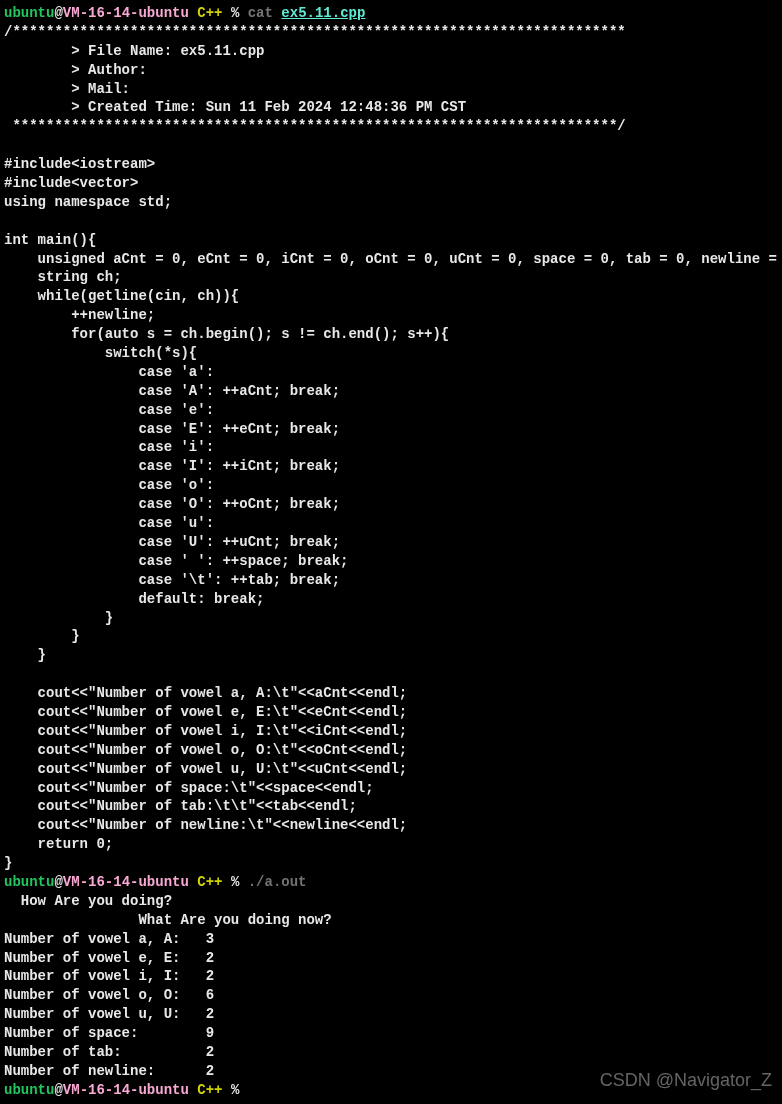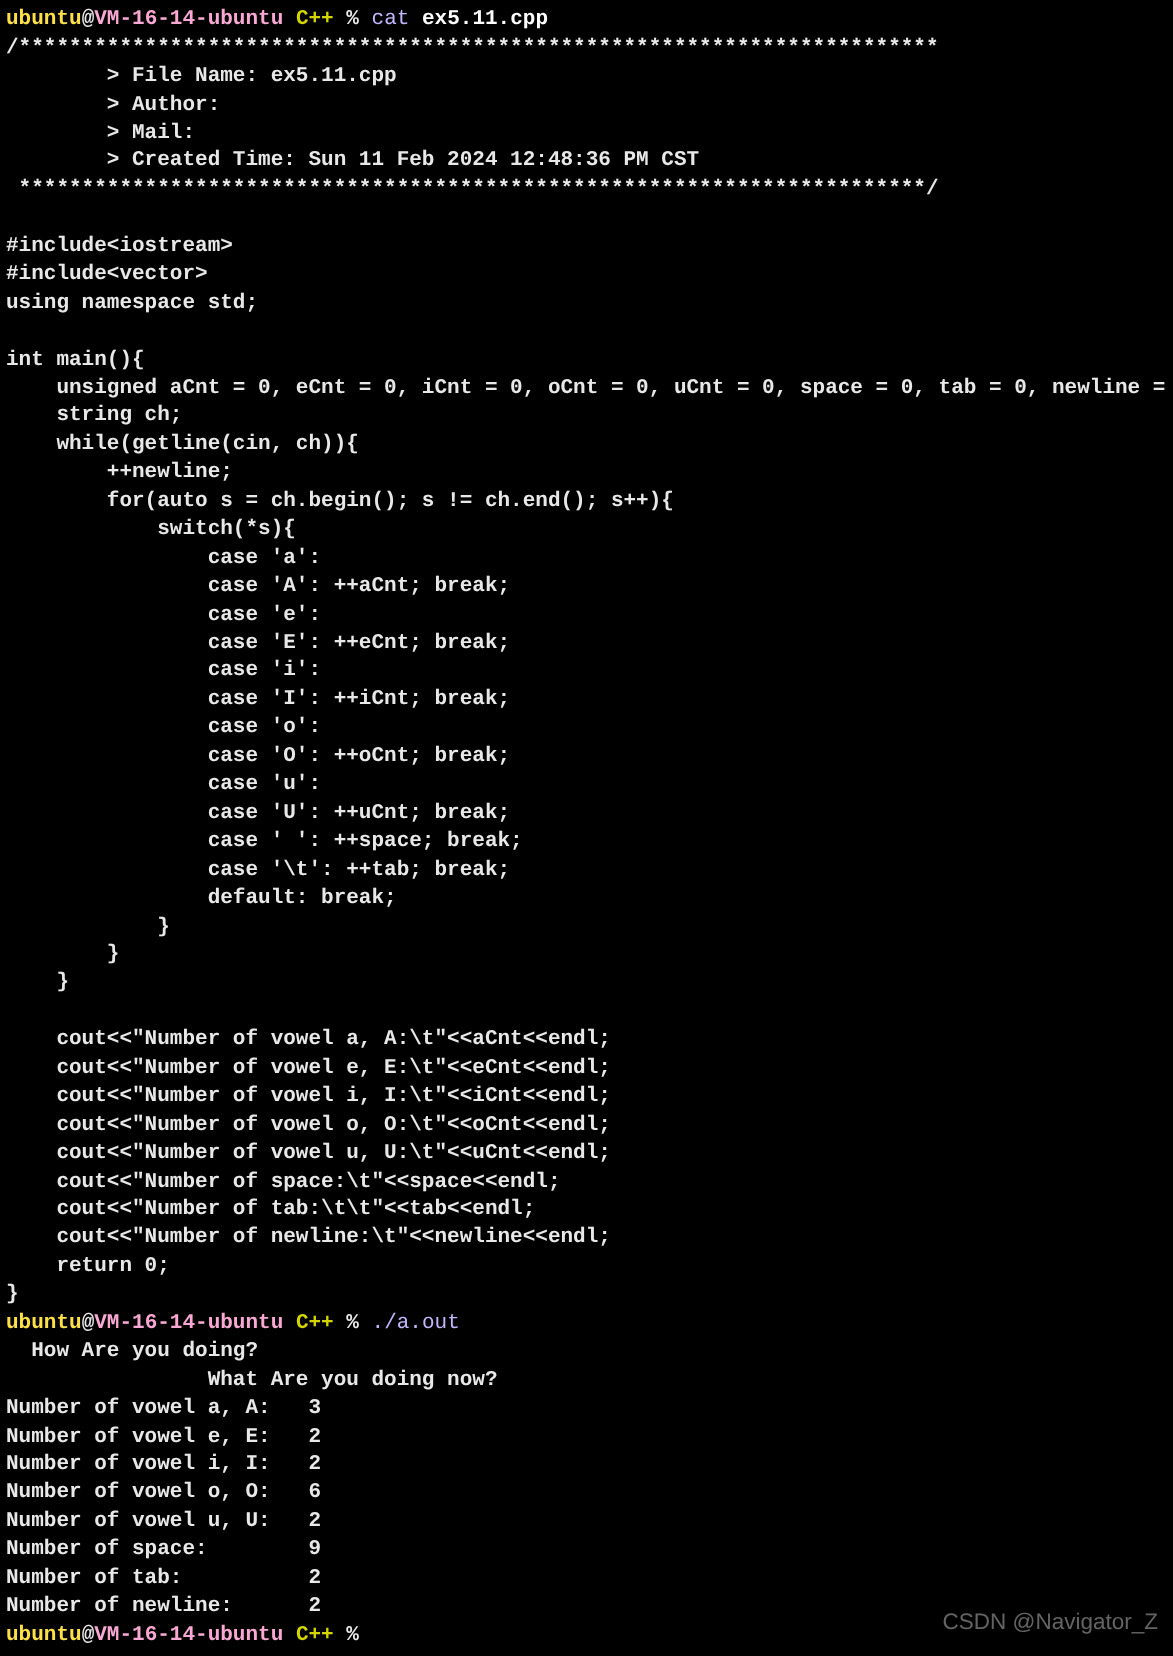--- a/index.html
+++ b/index.html
@@ -1,26 +1,26 @@
 <!DOCTYPE html>
 <html><head>
 <meta charset="utf-8">
 <style>
   html,body{margin:0;padding:0;background:#000;color:#e8e8e8;font-family:Consolas,"Courier New",monospace;font-size:14px;line-height:1.35;width:782px;height:1104px;overflow:hidden}
   .term{padding:4px 2px 2px 4px;white-space:pre}
-  .user{color:#fde047;font-weight:bold}
+  .user{color:#22c55e;font-weight:bold}
   .at{color:#e8e8e8;font-weight:bold}
   .host{color:#f9a8d4;font-weight:bold}
   .dir{color:#d4d400;font-weight:bold}
   .pct{color:#e8e8e8;font-weight:bold}
-  .cmd{color:#c4b5fd;font-weight:normal}
-  .arg{color:#ffffff;font-weight:bold}
+  .cmd{color:#737373;font-weight:bold}
+  .arg{color:#5eead4;text-decoration:underline;font-weight:bold}
   .code{color:#e8e8e8;font-weight:bold}
   .out{color:#e8e8e8;font-weight:bold}
-  .watermark{position:fixed;right:10px;bottom:12px;color:rgba(220,220,220,.45);font-family:Arial,sans-serif;font-size:15px}
+  .watermark{position:fixed;right:10px;bottom:12px;color:rgba(220,220,220,.45);font-family:Arial,sans-serif;font-size:18px}
 </style>
 </head>
 <body>
 
 <div class="term"><span><span class="user">ubuntu</span><span class="at">@</span><span class="host">VM-16-14-ubuntu</span> <span class="dir">C++</span> <span class="pct">%</span> <span class="cmd">cat</span> <span class="arg">ex5.11.cpp</span></span>
 <span class="code">/*************************************************************************
         &gt; File Name: ex5.11.cpp
         &gt; Author:
         &gt; Mail:
         &gt; Created Time: Sun 11 Feb 2024 12:48:36 PM CST

